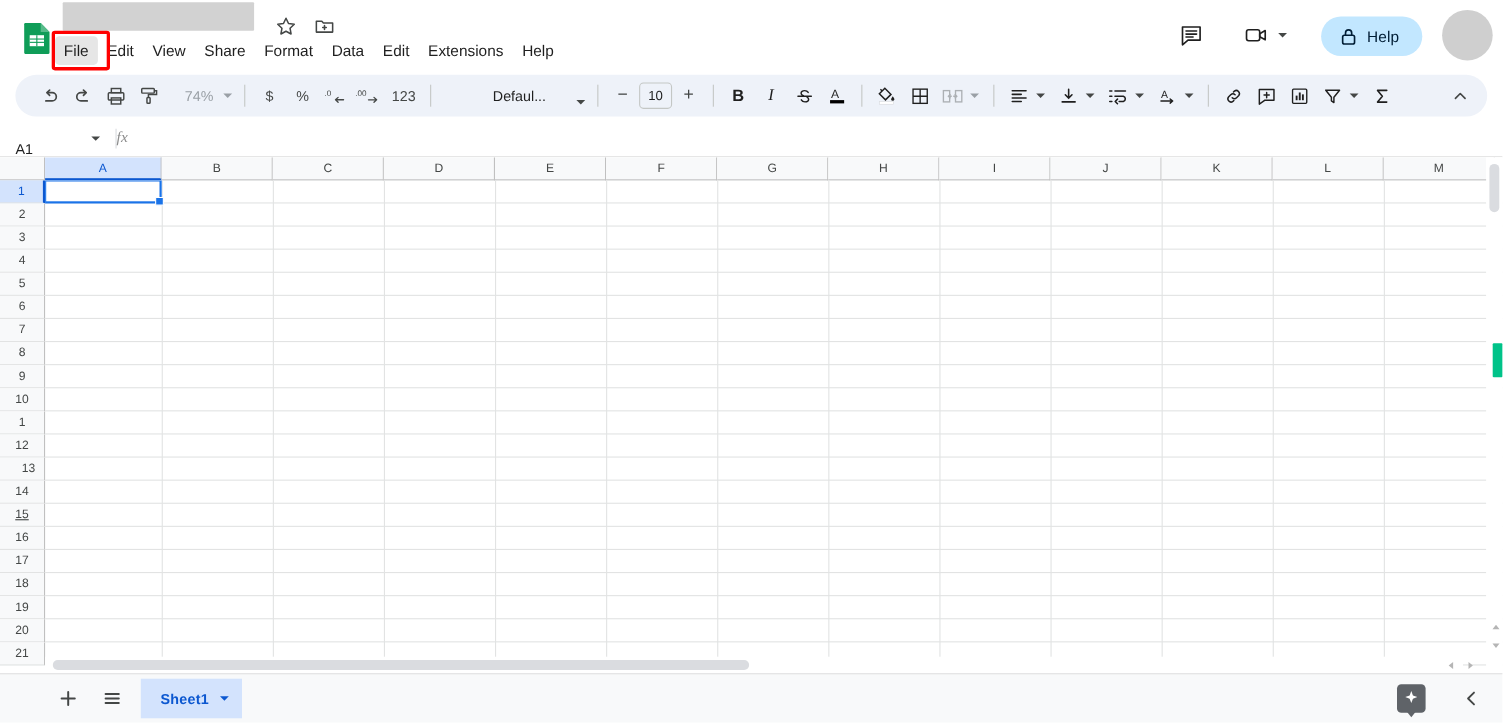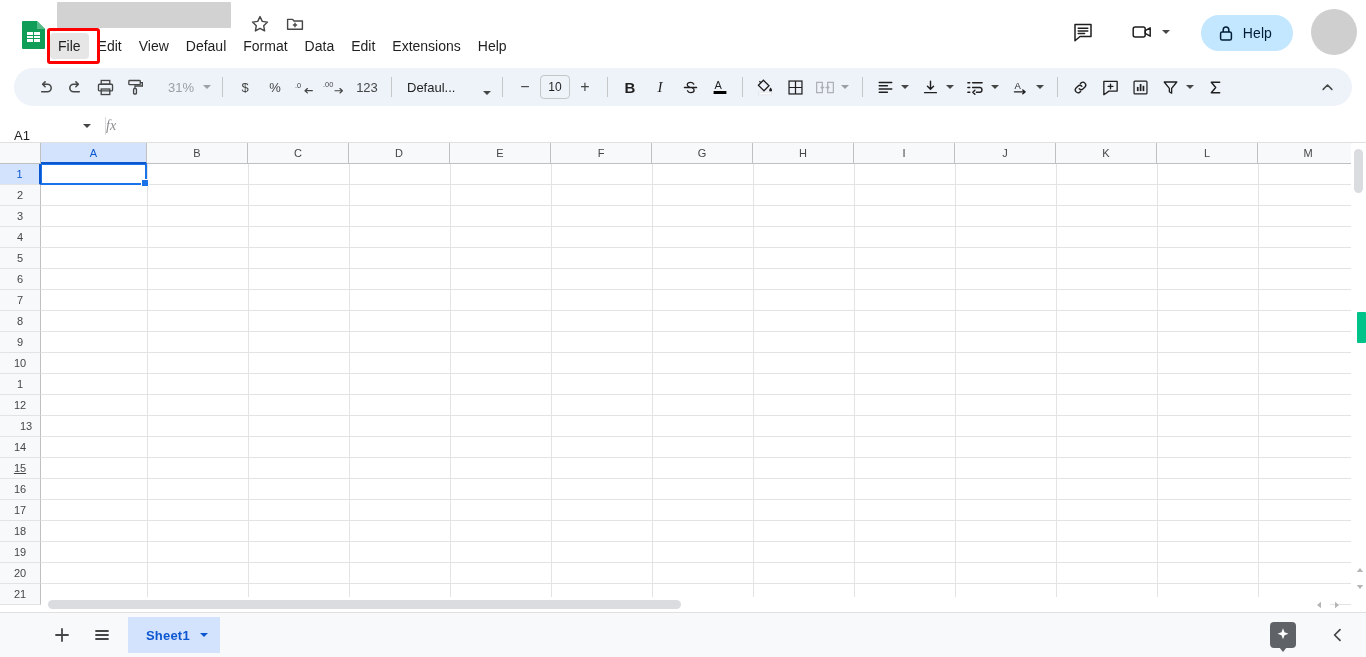--- a/index.html
+++ b/index.html
@@ -64,21 +64,21 @@
     width:30px; height:30px; border-radius:4px; display:flex; align-items:center;
     justify-content:center; cursor:pointer; flex:0 0 auto; color:#444746;
   }
   .tb-btn.disabled { opacity:.38; cursor:default; }
   .tb-txt { font-size:13px; color:#444746; }
   .tb-sep { width:1px; height:20px; background:#c4c7c5; margin:0 7px; flex:0 0 auto; }
   .caret { width:0;height:0;border-left:4px solid transparent;border-right:4px solid transparent;border-top:4px solid #444746; margin-left:1px; }
   .caret.dim { border-top-color:#9aa0a6; }
   .zoom-box { display:flex; align-items:center; cursor:pointer; padding:0 4px; }
   .zoom-box .zv { font-size:13px; color:#9aa0a6; width:40px; text-align:right; }
-  .font-box { display:flex; align-items:flex-end; cursor:pointer; padding:0 4px 0 8px; width:96px; justify-content:space-between; }
+  .font-box { display:flex; align-items:flex-end; cursor:pointer; padding:0 4px 0 8px; width:96px; justify-content:space-between;margin-left:41px; }
   .font-box .fv { font-size:13px; color:#1f1f1f; }
   .fsize-box { display:flex; align-items:center; }
   .fsize-input {
     width:30px; height:24px; border:1px solid #c4c7c5; border-radius:4px;
     text-align:center; font-size:12px; color:#1f1f1f; background:#eef2f9;
     font-family:"Liberation Sans", sans-serif; padding:0; line-height:22px;
   }
   .collapse-btn { margin-left:auto; }
 
   
@@ -193,21 +193,21 @@
       <svg width="20" height="20" viewBox="0 0 20 20" fill="none" stroke="#444746" stroke-width="1.4">
         <path d="M2.6 5.4h5l1.4 1.6h8.4v8.2H2.6z" stroke-linejoin="round"></path>
         <path d="M10 9.2v3.6M8.4 11h3.2" stroke-linecap="round"></path>
       </svg>
     </div>
 
     <div class="menubar">
       <div class="menu-item hovered">File</div>
       <div class="menu-item">Edit</div>
       <div class="menu-item">View</div>
-      <div class="menu-item">Defaul</div>
+      <div class="menu-item">Share</div>
       <div class="menu-item">Format</div>
       <div class="menu-item">Data</div>
       <div class="menu-item">Edit</div>
       <div class="menu-item">Extensions</div>
       <div class="menu-item">Help</div>
     </div>
 
     <div class="redbox"></div>
 
     <div class="chat-icon">
@@ -260,21 +260,21 @@
       </div>
       <div class="tb-btn">
         <svg width="19" height="19" viewBox="0 0 20 20" fill="none" stroke="#444746" stroke-width="1.4">
             <rect x="3" y="2.6" width="12" height="4.4" rx=".8"></rect>
             <path d="M15 4.8h2.2v3.6H9.4v2.2"></path>
             <rect x="8" y="11.2" width="3" height="5.6" rx=".8"></rect>
           </svg>
       </div>
 
       <div class="zoom-box">
-        <span class="zv">31%</span>
+        <span class="zv">74%</span>
         <span class="caret dim" style="margin-left:9px"></span>
       </div>
 
       <div class="tb-sep"></div>
 
       <div class="tb-btn">
           <span class="tb-txt">$</span>
         </div>
       <div class="tb-btn">
           <span class="tb-txt">%</span>

